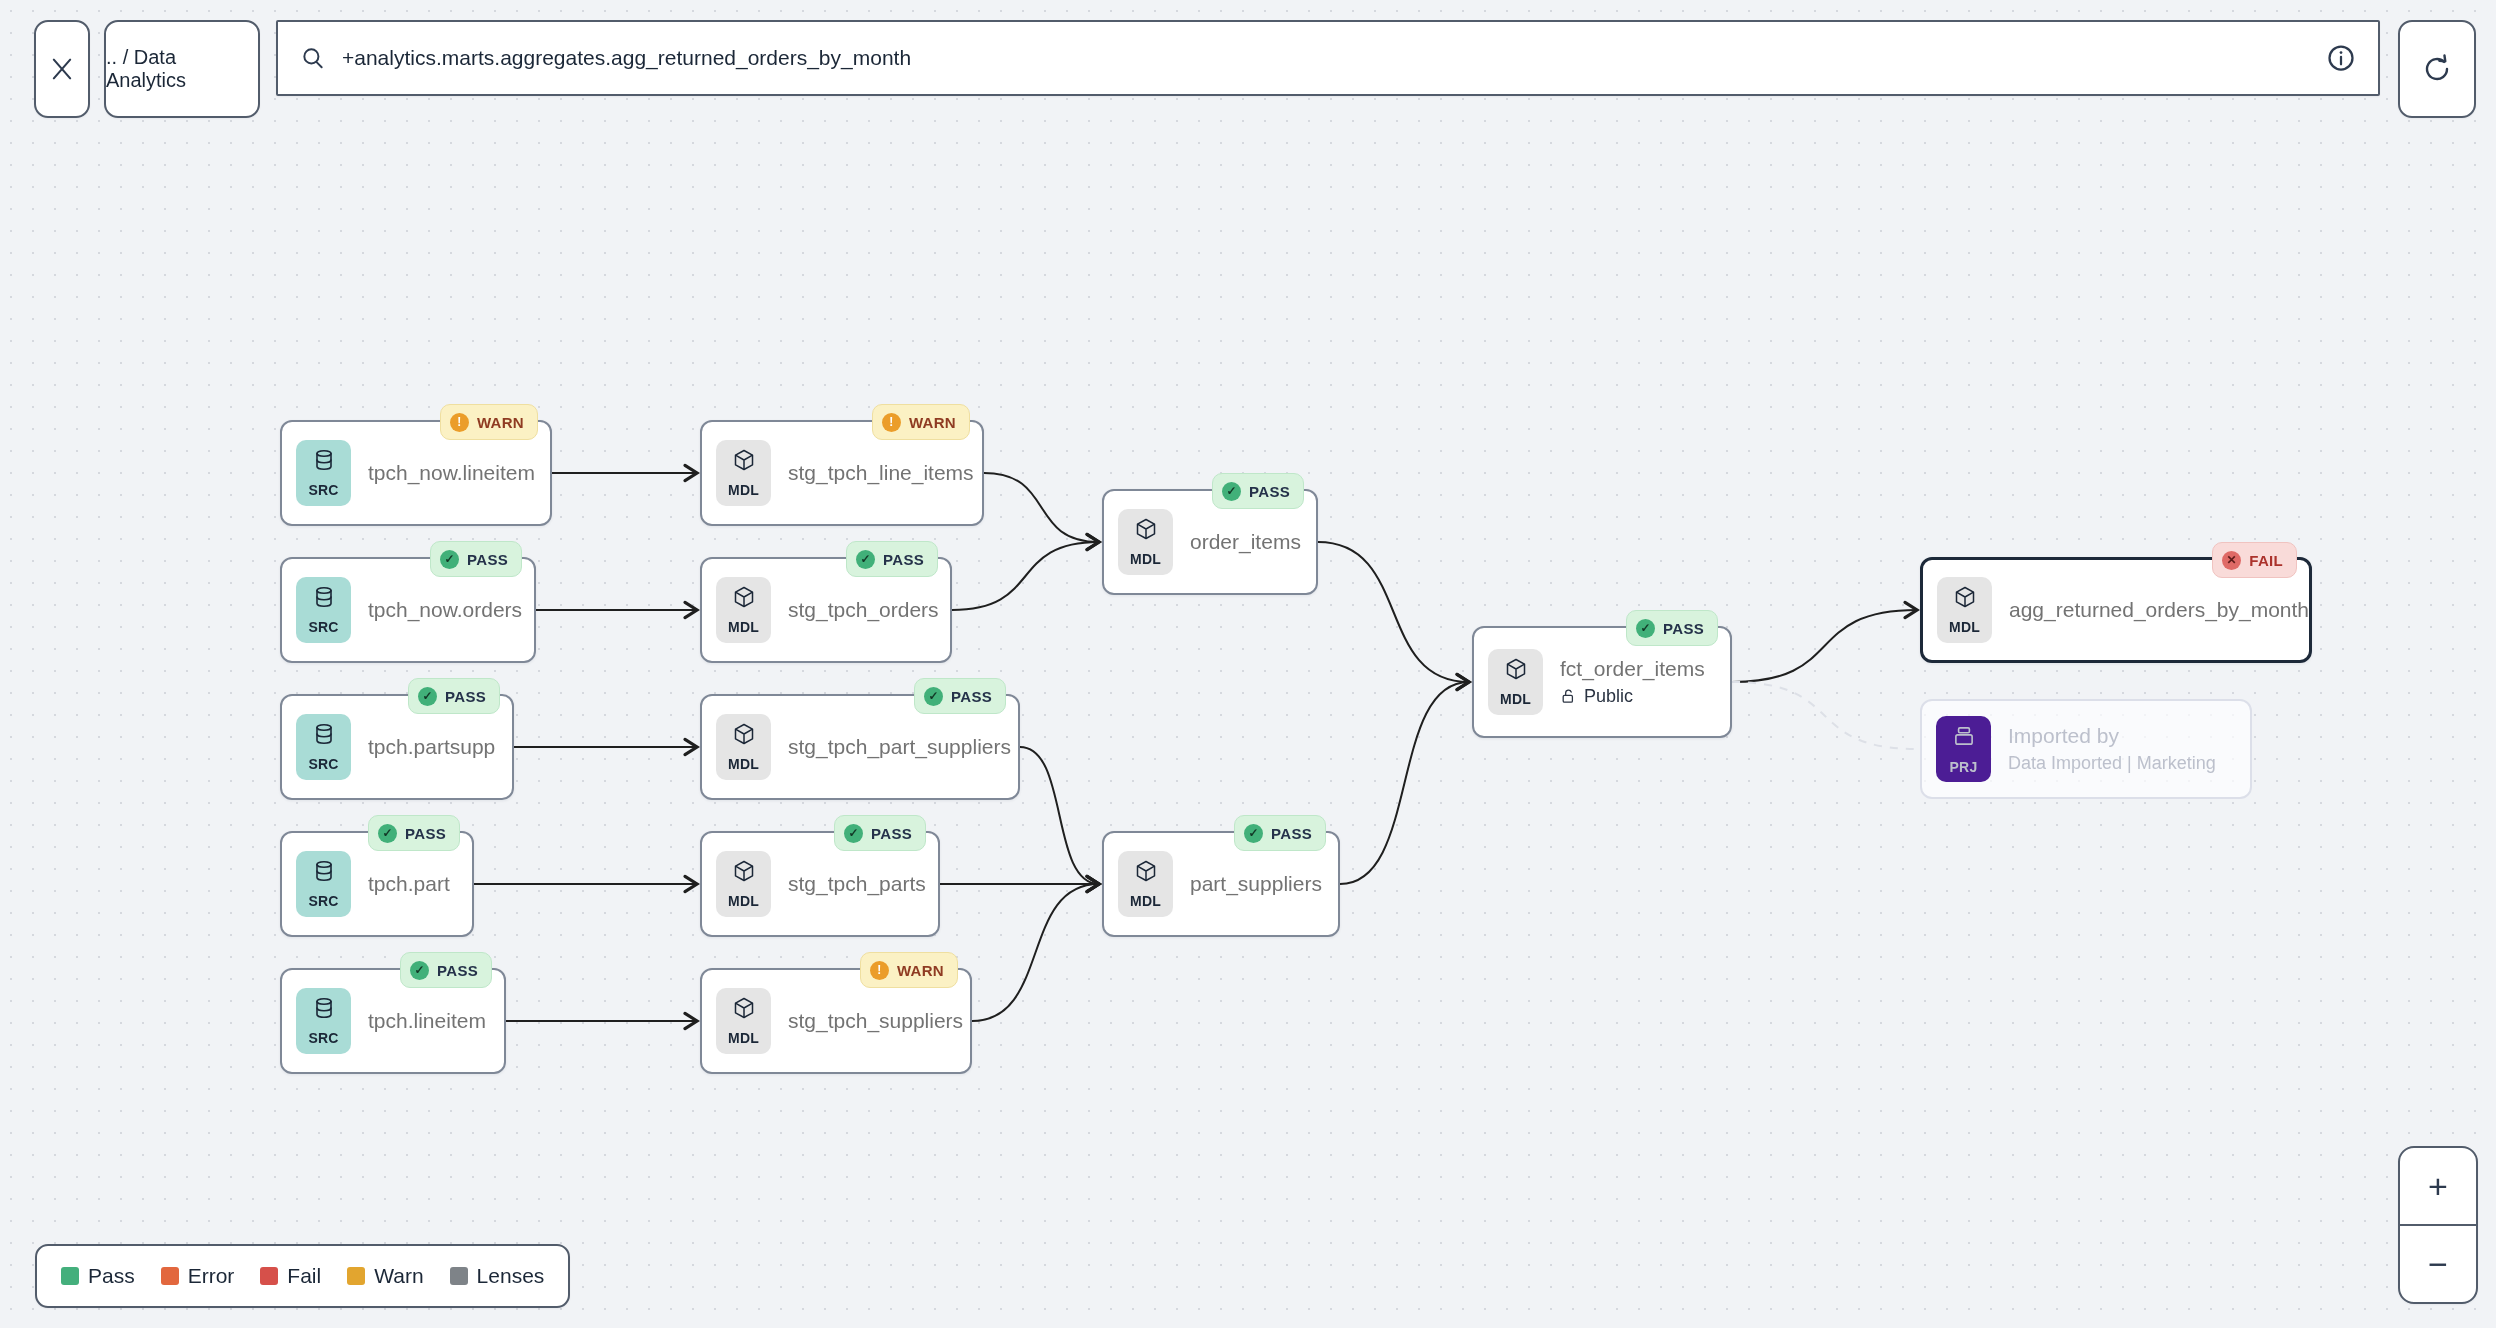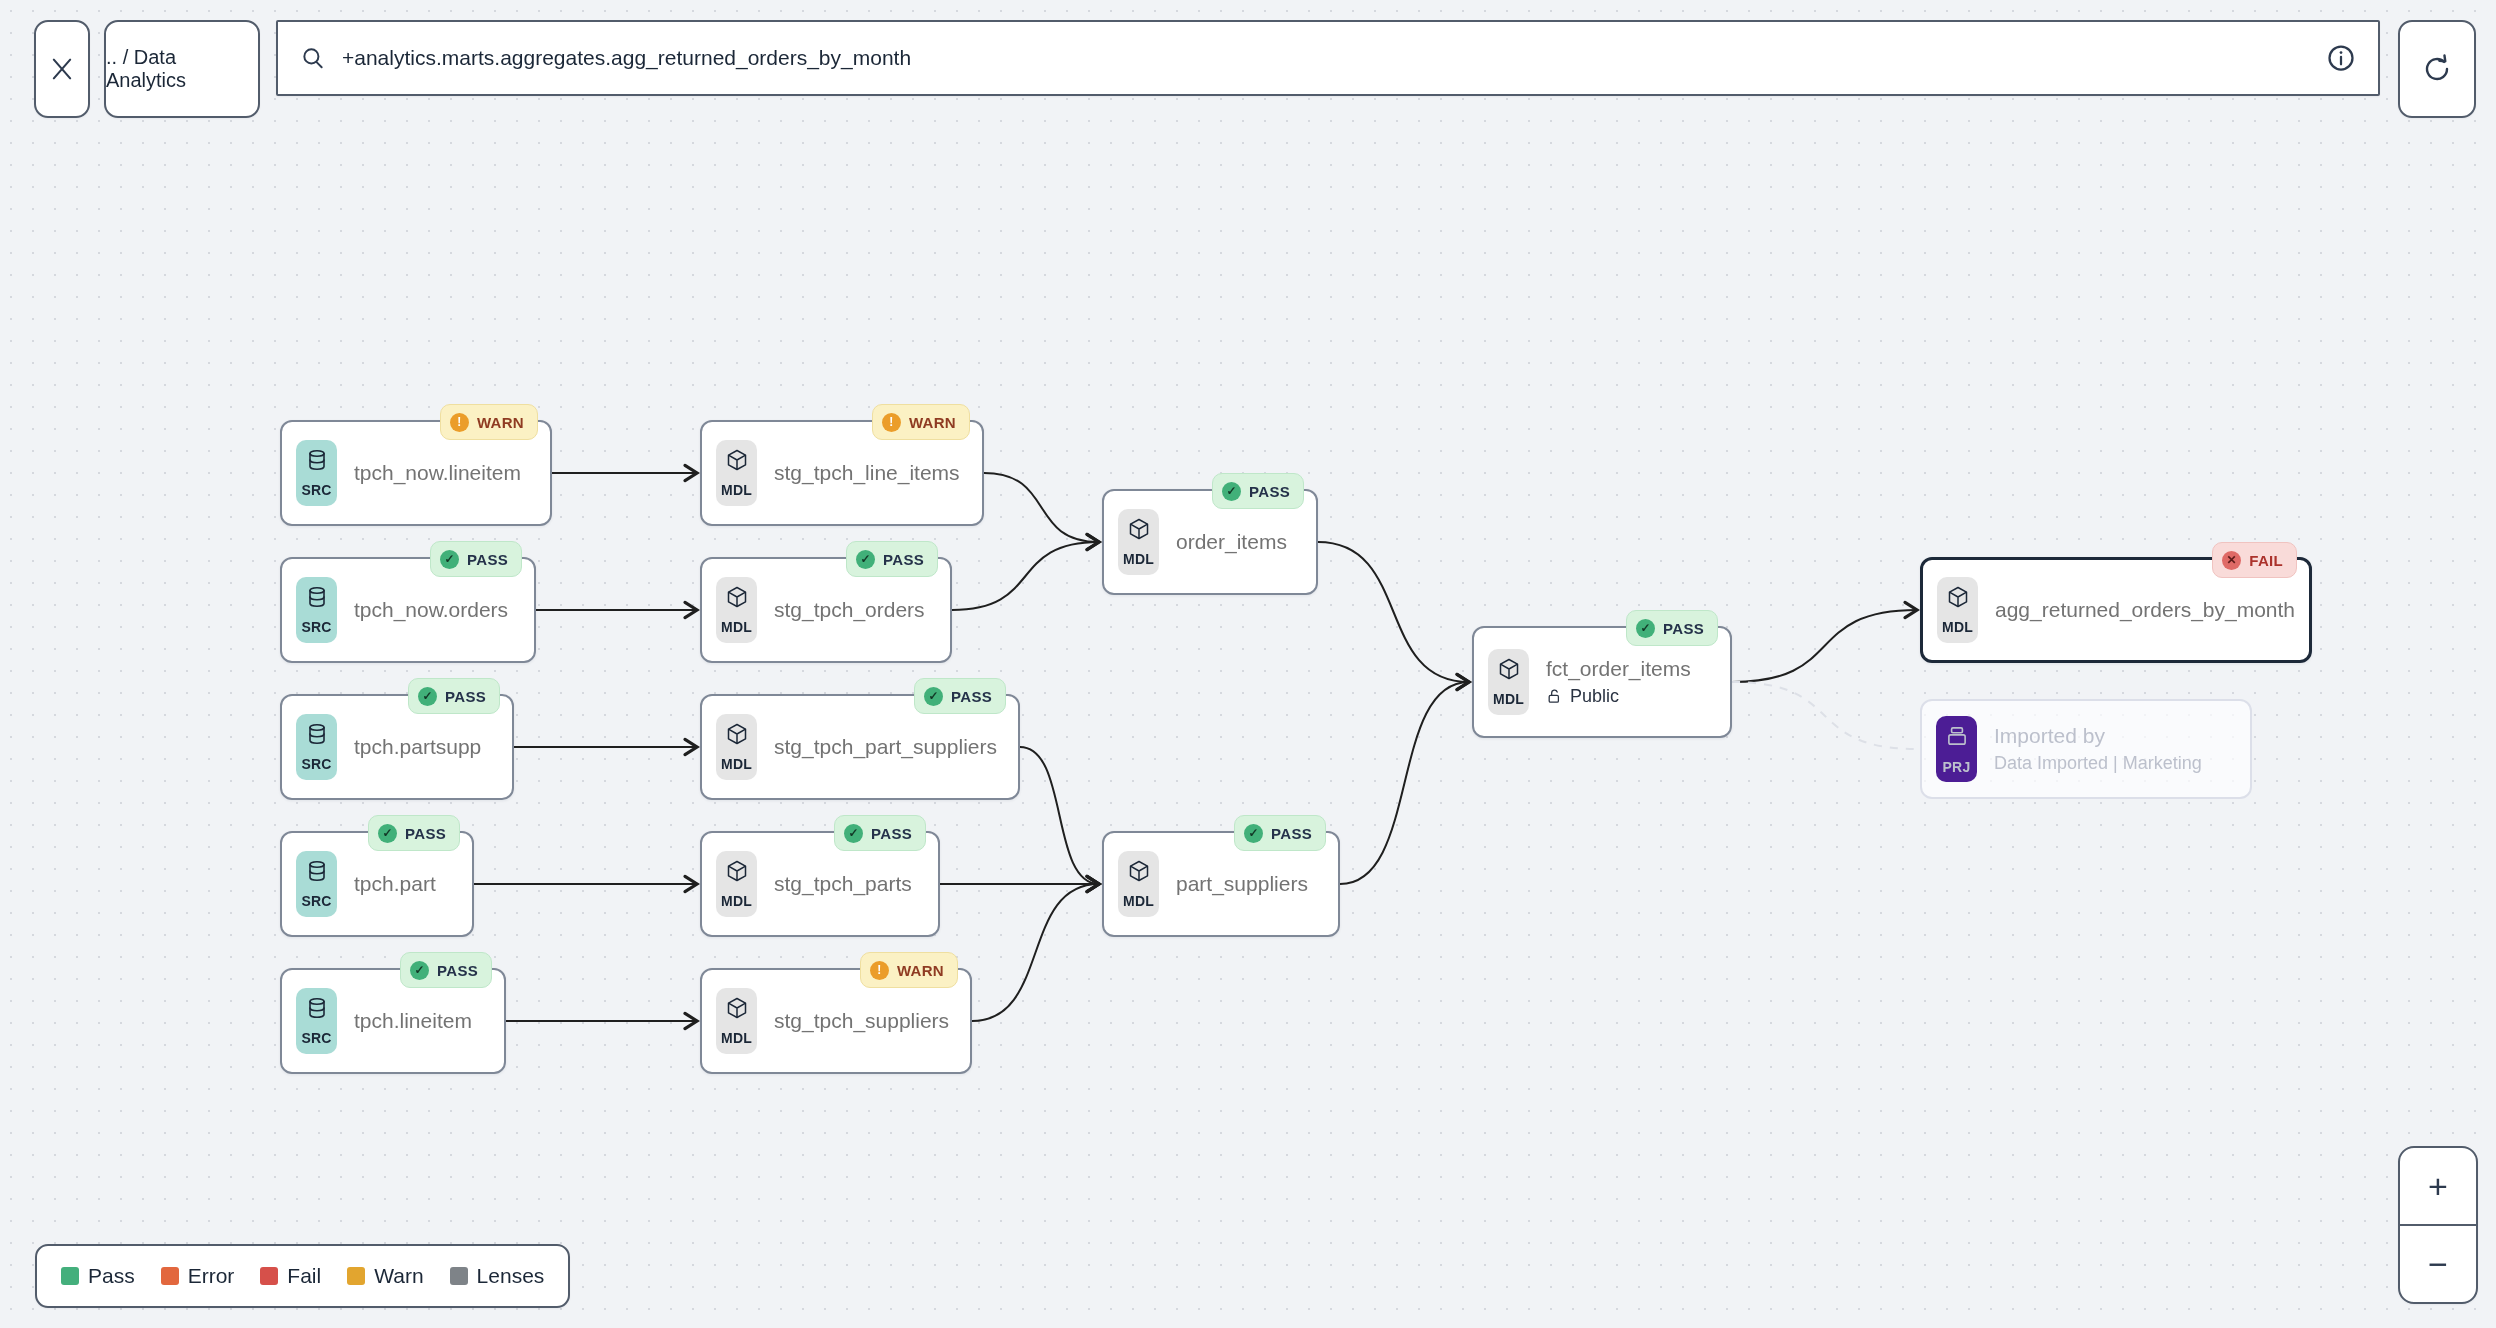--- a/index.html
+++ b/index.html
@@ -40,21 +40,21 @@
   .edge{ fill:none; stroke:#1f1f1f; stroke-width:2; }
   .edge.dashed{ stroke:#dde0e7; stroke-dasharray:8 8; }
   .node{
     position:absolute; background:#fff; border:2px solid #7f8897; border-radius:12px;
     display:flex; align-items:center; padding:0 20px 0 14px; gap:17px; z-index:2;
     box-shadow:0 1px 3px rgba(20,30,55,.07); cursor:pointer;
   }
   .node.selected{ border:3px solid #1d2939; }
   .node.ghost{ border:2px solid #dcdfe9; background:rgba(253,253,255,.72); box-shadow:none; }
   .chip{
-    width:41px; height:66px; border-radius:10px; flex:0 0 auto;
+    width:55px; height:66px; border-radius:10px; flex:0 0 auto;
     display:flex; flex-direction:column; align-items:center; justify-content:center; gap:10px;
   }
   .chip .chip-label{ font-size:14px; font-weight:bold; color:#1b2737; letter-spacing:.2px; }
   .chip.SRC{ background:#a9dcd6; }
   .chip.MDL{ background:#e5e5e5; }
   .chip.PRJ{ background:#4c1d95; }
   .node.ghost .chip-label, .node.ghost .title, .node.ghost .subtitle{ color:#bcc0cc; }
   .node.ghost .chip svg *{ stroke:#bcc0cc; }
   .title{ font-size:21px; color:#737373; white-space:nowrap; }
   .subtitle{ font-size:18px; color:#2a3342; display:flex; align-items:center; gap:7px; margin-top:5px; }

